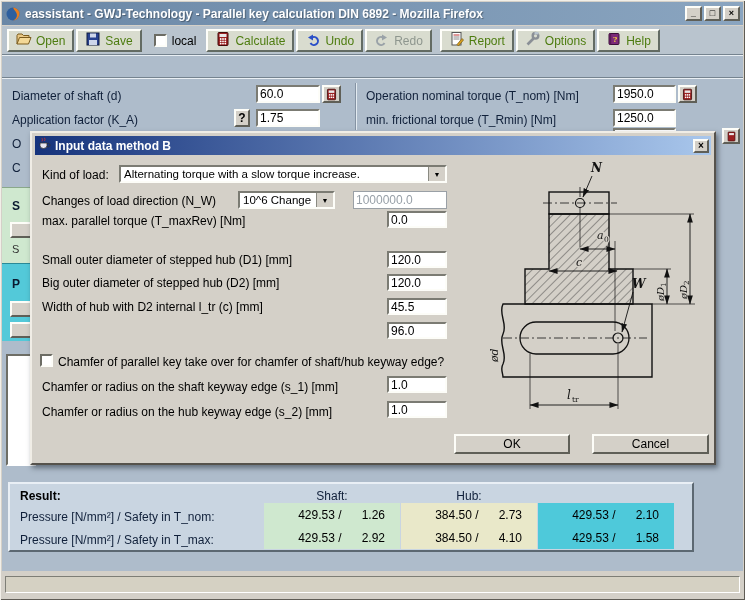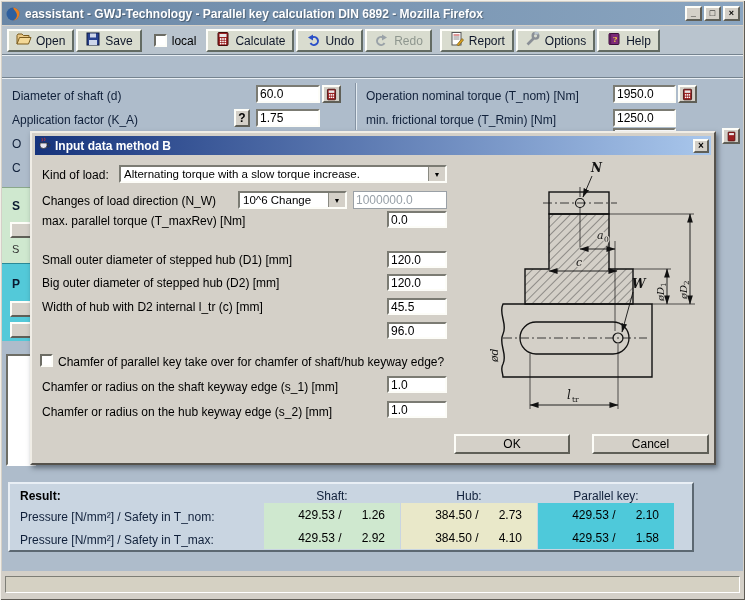--- a/index.html
+++ b/index.html
@@ -9,21 +9,21 @@
   .abs{position:absolute;}
   .lbl{position:absolute;font-size:12px;color:#10203a;white-space:nowrap;line-height:14px;}
   
   .titlebar{position:absolute;left:2px;top:2px;width:741px;height:23px;
             background:linear-gradient(90deg,#6a87a6,#8aa5c0);display:flex;align-items:center;padding:0 3px;box-sizing:border-box;}
   .title-text{color:#fff;font-size:12px;font-weight:bold;margin-left:4px;white-space:nowrap;text-shadow:1px 1px 1px rgba(0,0,0,.35);}
   .winbtn{width:17px;height:15px;margin-left:2px;background:#d4d0c8;border:2px solid;border-color:#fdfdf8 #5f5f57 #5f5f57 #fdfdf8;
           font-size:9px;font-weight:bold;display:flex;align-items:center;justify-content:center;line-height:1;box-sizing:border-box;color:#000;}
   .toolbar{position:absolute;left:2px;top:26px;width:741px;height:29px;background:#b9c4ce;display:flex;align-items:center;padding-left:5px;box-sizing:border-box;}
   .tbtn{height:23px;display:inline-flex;align-items:center;gap:4px;padding:0 7px;margin-right:2px;background:#d9dccf;
-        border:2px solid;border-color:#fefef9 #636b63 #636b63 #fefef9;font-size:12px;color:#0f172a;box-sizing:border-box;white-space:nowrap;}
+        border:2px solid;border-color:#fefef9 #636b63 #636b63 #fefef9;font-size:12px;color:#4d7c0f;box-sizing:border-box;white-space:nowrap;}
   .tbtn.disabled{color:#8e968e;}
   .sep{position:absolute;left:2px;width:741px;height:0;border-top:1px solid #75838f;border-bottom:1px solid #e9eff4;}
   .client{position:absolute;left:2px;top:56px;width:741px;height:515px;background:#aebccb;}
   
   .field{position:absolute;background:#fff;border:2px solid;border-color:#7b7b73 #fdfdf8 #fdfdf8 #7b7b73;
          font-family:"Liberation Sans",sans-serif;font-size:12px;color:#000;padding:0 2px;box-sizing:border-box;}
   input.field{outline:none;}
   .field.flat{border:1px solid #9aa0a6;color:#98a0a8;}
   .btn3d{position:absolute;background:#d4d0c8;border:2px solid;border-color:#fdfdf8 #5f5f57 #5f5f57 #fdfdf8;
          display:flex;align-items:center;justify-content:center;box-sizing:border-box;font-size:12px;color:#000;}
@@ -223,21 +223,20 @@
     <span style="position:absolute;left:10px;top:13px;font-size:12px;font-weight:bold;color:#0a1a30;">P</span>
     <span class="btn3d" style="left:8px;top:37px;width:22px;height:16px;"></span>
     <span class="btn3d" style="left:8px;top:58px;width:22px;height:16px;"></span>
   </div>
   <div class="abs" style="left:6px;top:354px;width:26px;height:108px;background:#fff;border:2px solid;border-color:#6e6e66 #fff #fff #6e6e66;"></div>
 
   <div class="rpanel">
     <span style="position:absolute;left:10px;top:5px;font-size:12px;font-weight:bold;color:#000;">Result:</span>
     <span class="rhead" style="left:254px;width:136px;">Shaft:</span>
     <span class="rhead" style="left:391px;width:136px;">Hub:</span>
-    <span class="rhead" style="left:528px;width:136px;">Parallel key:</span>
     <span style="position:absolute;left:10px;top:26px;font-size:12px;color:#10203a;white-space:nowrap;">Pressure [N/mm²] / Safety in T_nom:</span>
     <span style="position:absolute;left:10px;top:49px;font-size:12px;color:#10203a;white-space:nowrap;">Pressure [N/mm²] / Safety in T_max:</span>
     <div class="rcell" style="left:254px;width:136px;background:#cfe8cf;">
       <div class="rrow">
           <span class="p">429.53 /</span>
           <span class="s">1.26</span>
         </div>
       <div class="rrow">
           <span class="p">429.53 /</span>
           <span class="s">2.92</span>
@@ -278,21 +277,21 @@
       <span class="dlg-close">×</span>
     </div>
 
     <div class="dlbl" style="left:10px;top:35px;">Kind of load:</div>
     <div class="ddl" style="left:87px;top:32px;width:328px;height:18px;">
       <span class="val">Alternating torque with a slow torque increase.</span>
       <span class="dd-arrow">▼</span>
     </div>
 
     <div class="dlbl" style="left:10px;top:61px;">Changes of load direction (N_W)</div>
-    <div class="ddl" style="left:206px;top:58px;width:109px;height:18px;">
+    <div class="ddl" style="left:206px;top:58px;width:97px;height:18px;">
       <span class="val">10^6 Change</span>
       <span class="dd-arrow">▼</span>
     </div>
     <input class="field flat" style="left: 321px; top: 58px; width: 94px; height: 18px;" value="1000000.0">
 
     <div class="dlbl" style="left:10px;top:81px;">max. parallel torque (T_maxRev) [Nm]</div>
     <input class="field" style="left: 355px; top: 78px; width: 60px; height: 17px;" value="0.0">
 
     <div class="dlbl" style="left:10px;top:120px;">Small outer diameter of stepped hub (D1) [mm]</div>
     <input class="field" style="left: 355px; top: 118px; width: 60px; height: 17px;" value="120.0">

